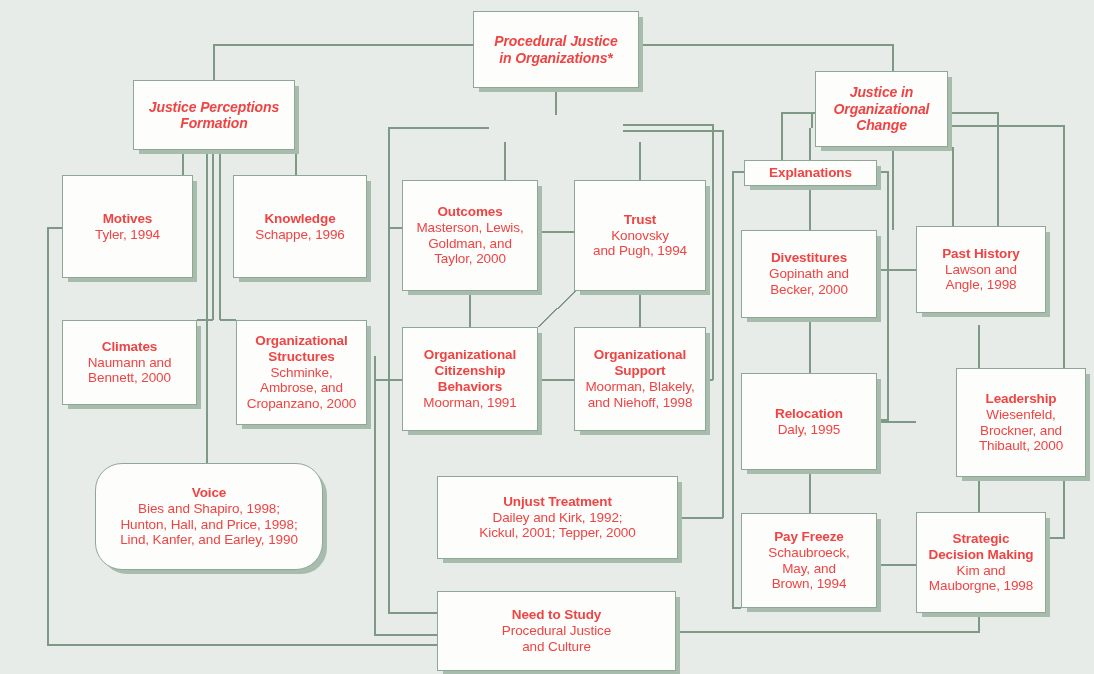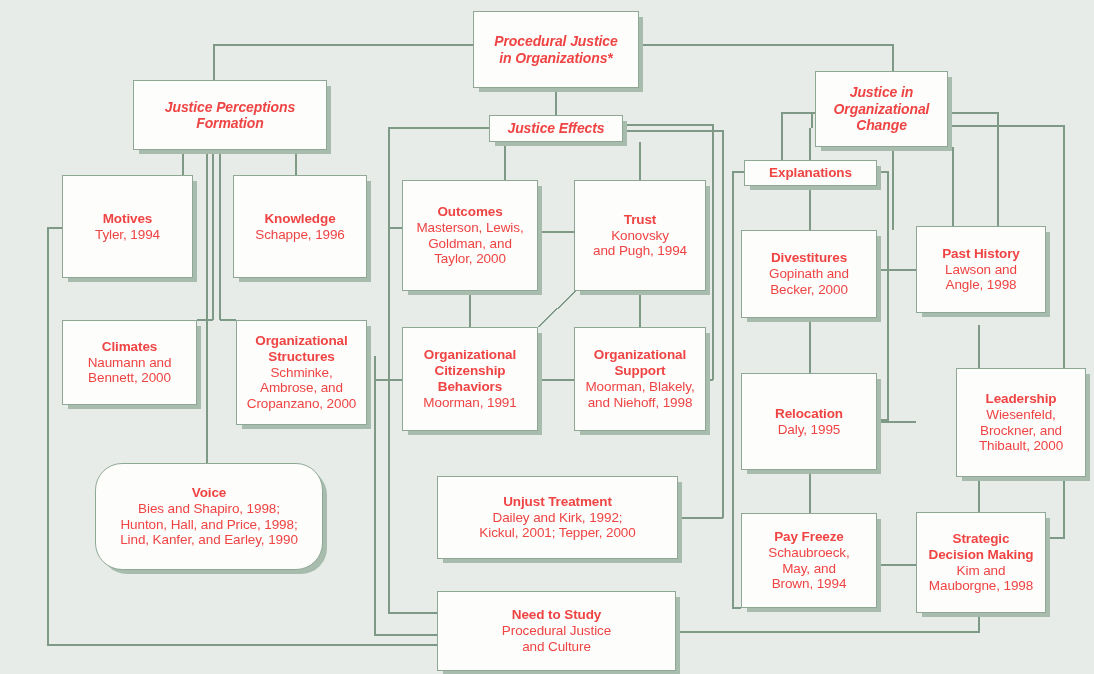--- a/index.html
+++ b/index.html
@@ -114,28 +114,25 @@
 
       <path d="M979,613 L979,632 L676,632"></path>
     </g>
   </svg>
 
   <div class="node root" style="left:473px;top:11px;width:166px;height:77px;">
     <div class="ttl">Procedural Justice
 in Organizations*</div>
   </div>
 
-  <div class="node branch" style="left:133px;top:80px;width:194px;height:70px;">
+  <div class="node branch" style="left:133px;top:80px;width:162px;height:70px;">
     <div class="ttl">Justice Perceptions
 Formation</div>
   </div>
 
-  <div class="node branch" style="left:489px;top:115px;width:134px;height:27px;">
-    <div class="ttl">Justice Effects</div>
-  </div>
 
   <div class="node branch" style="left:815px;top:71px;width:133px;height:76px;">
     <div class="ttl">Justice in
 Organizational
 Change</div>
   </div>
 
   <div class="node plain" style="left:62px;top:175px;width:131px;height:103px;">
     <div class="ttl">Motives</div>
     <div class="sub">Tyler, 1994</div>

